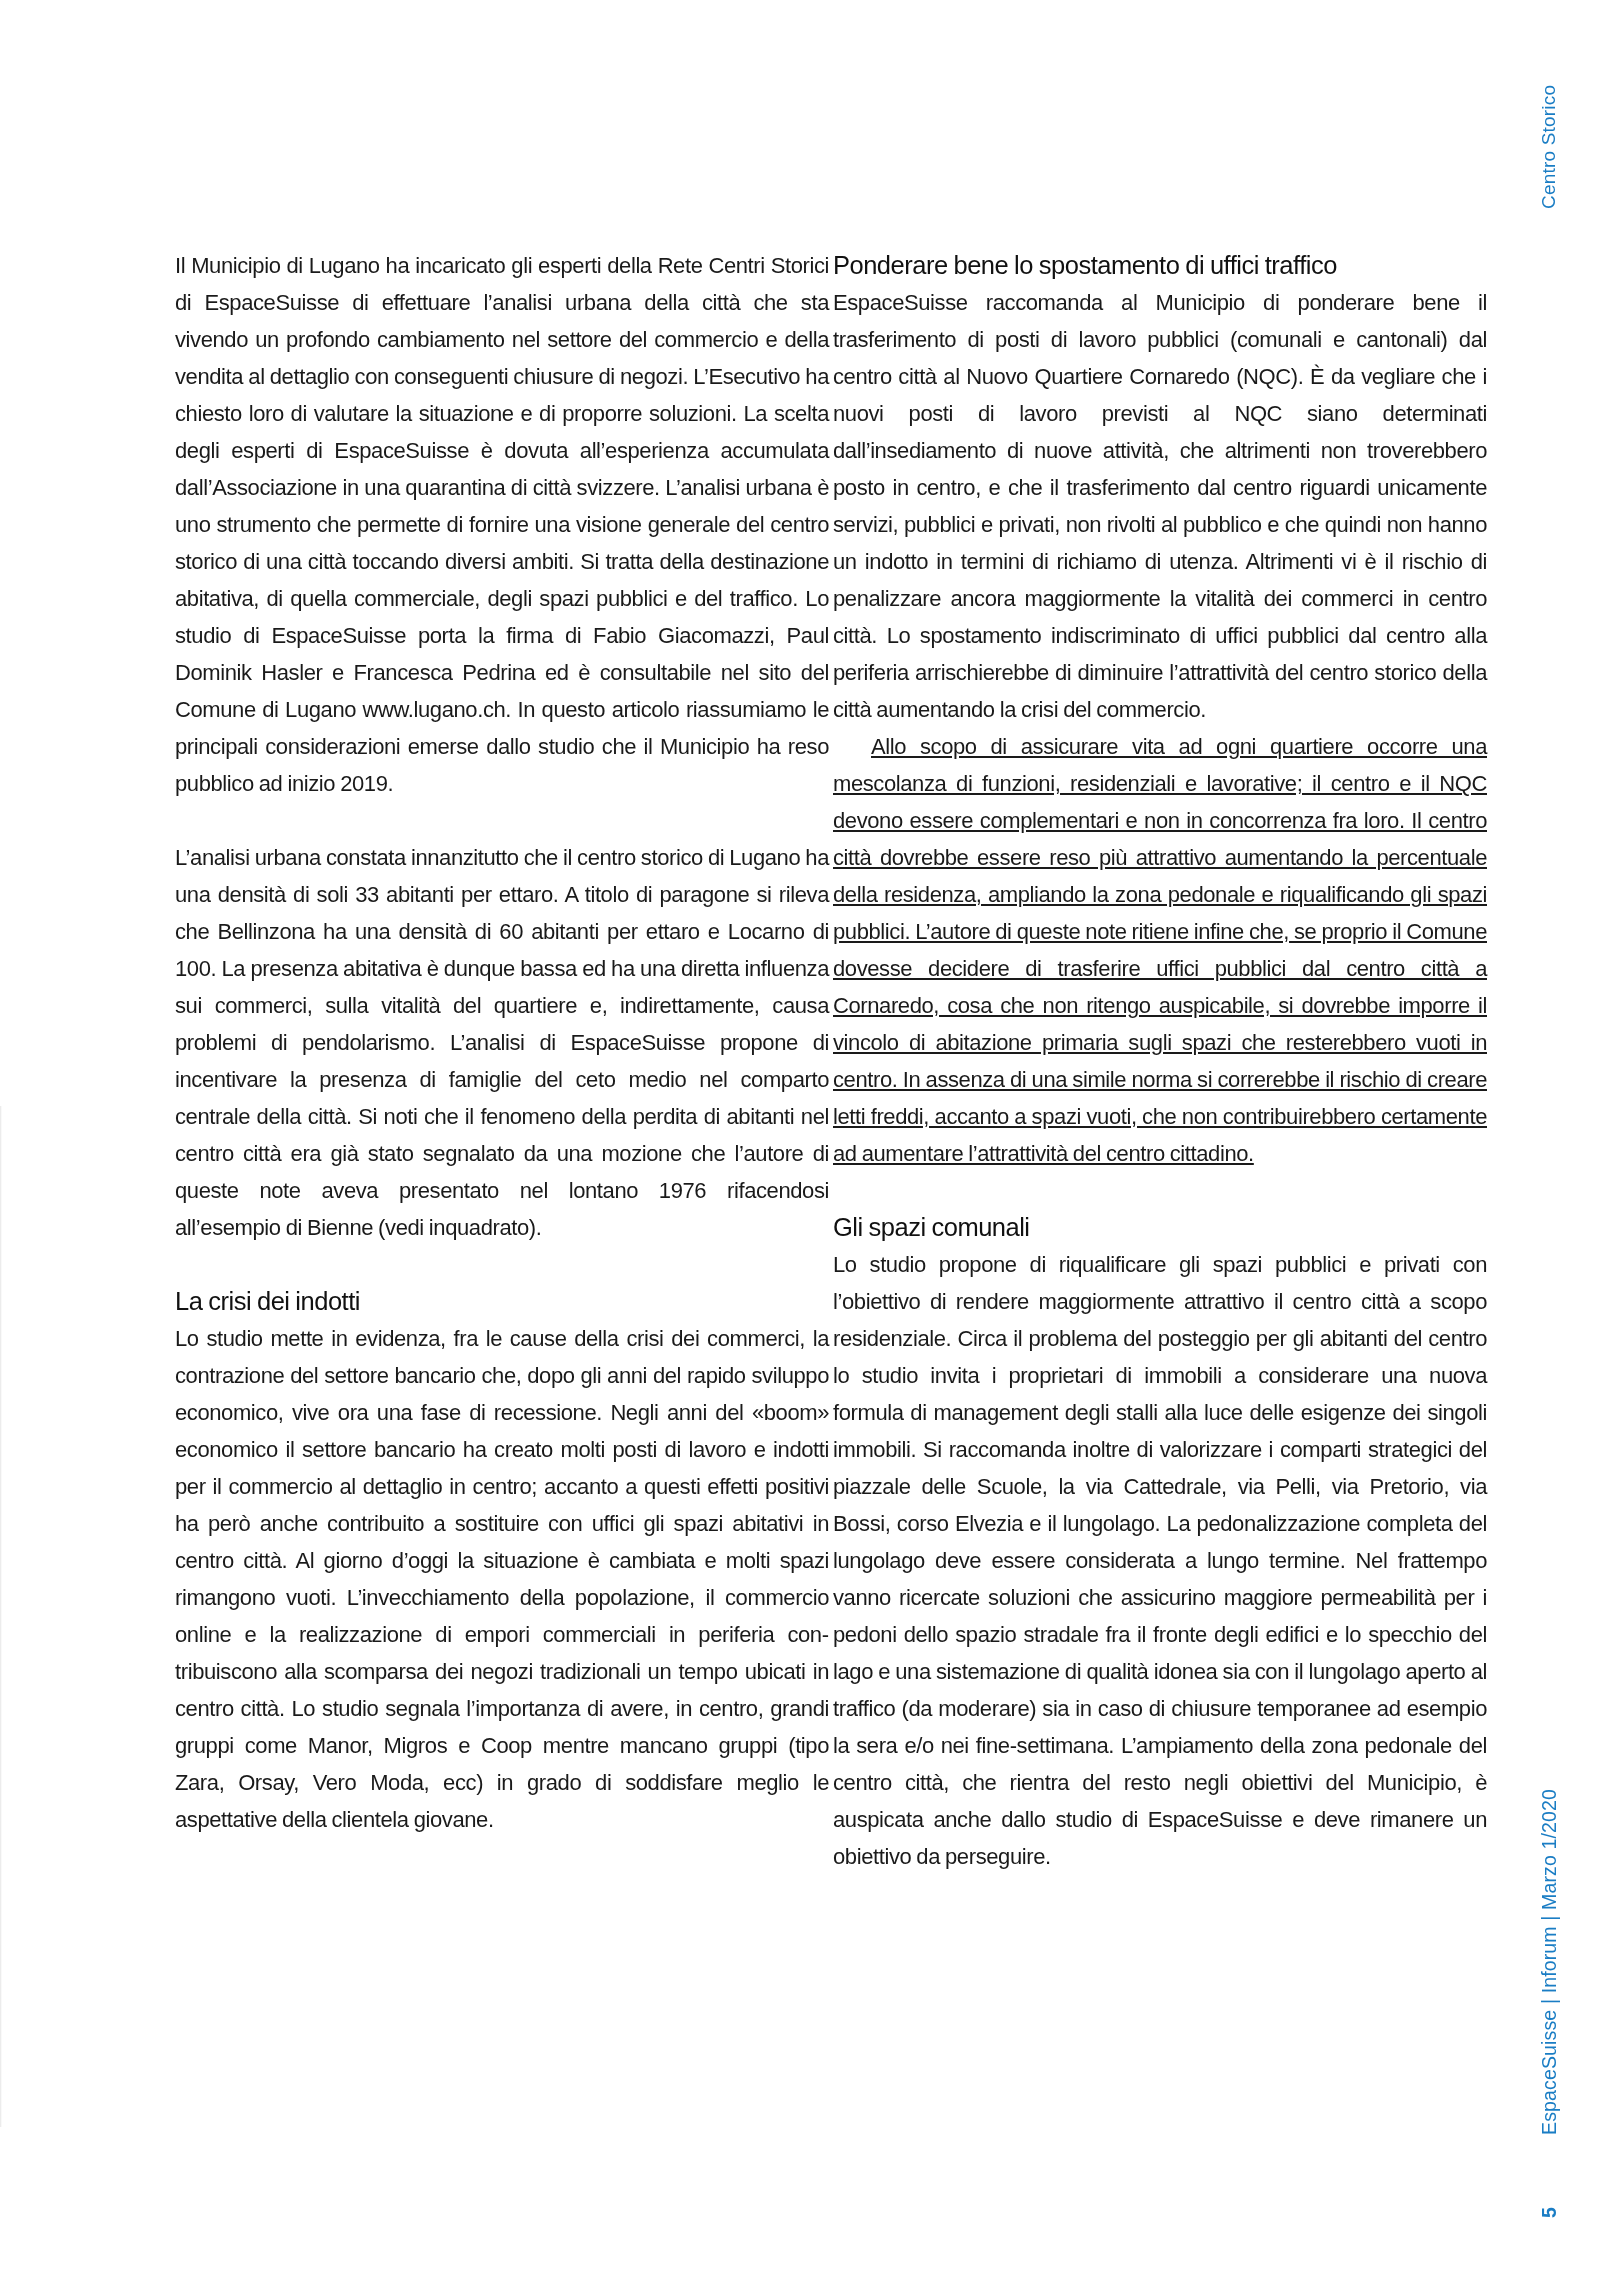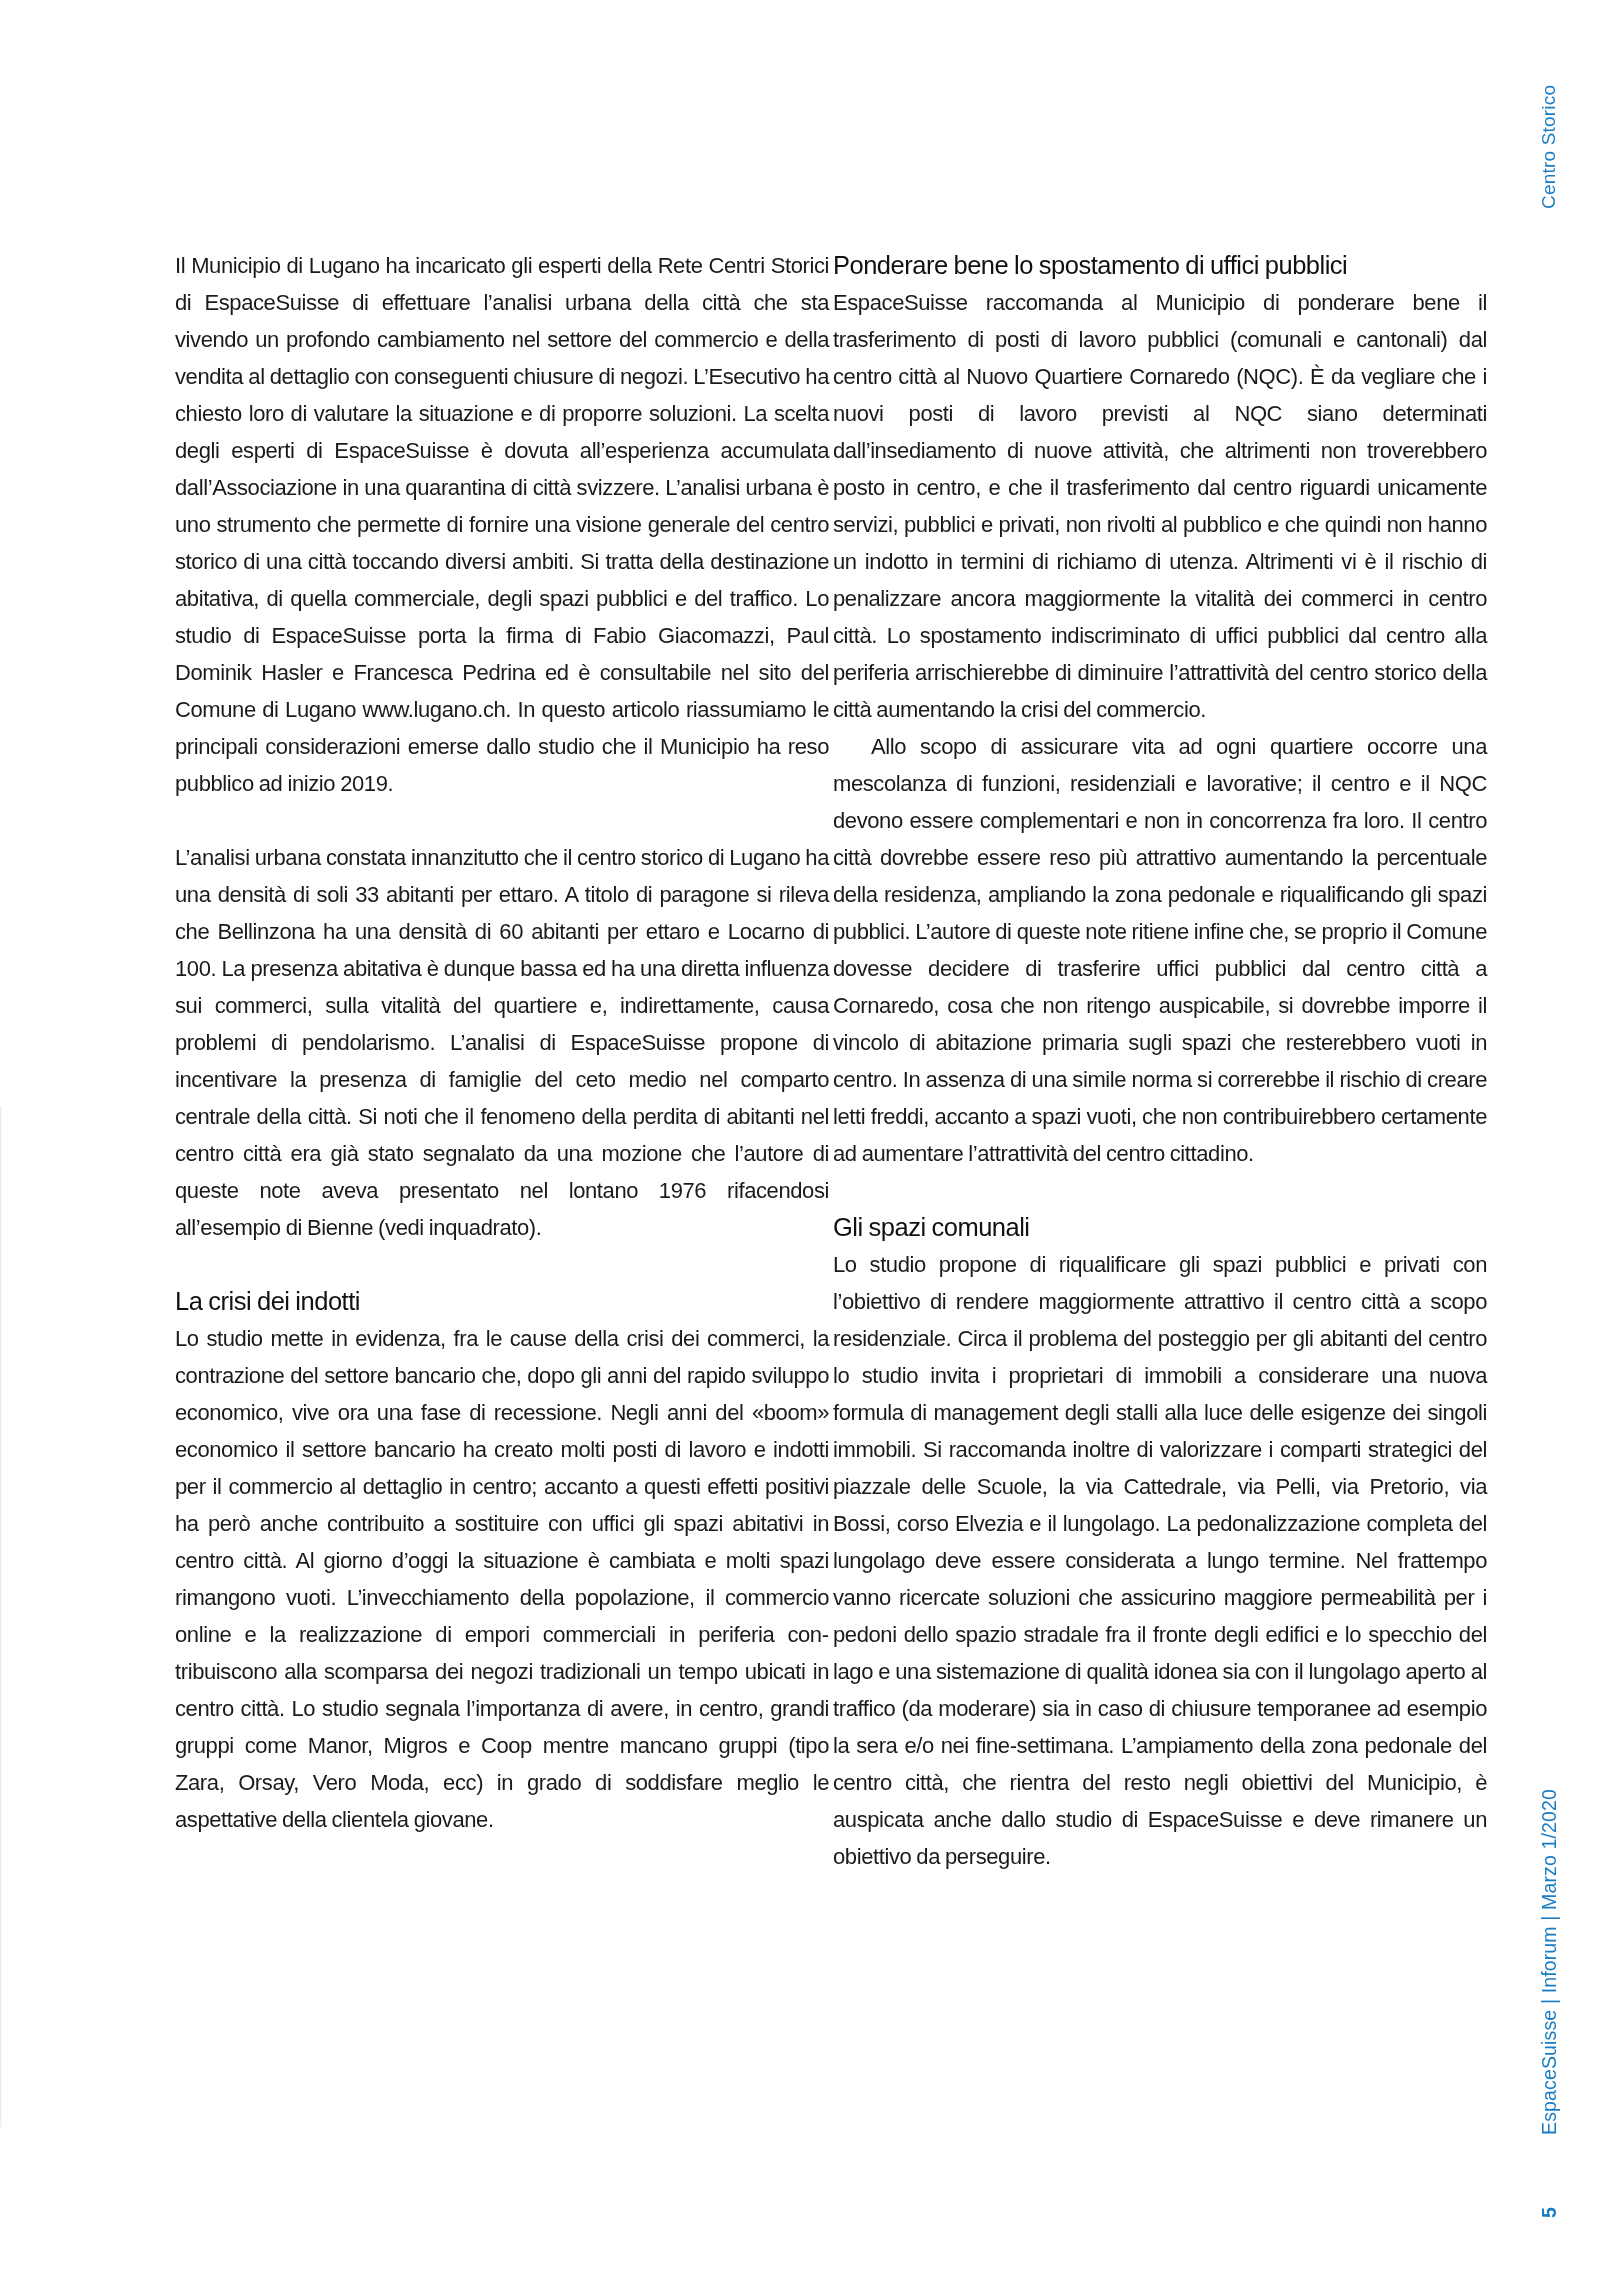--- a/index.html
+++ b/index.html
@@ -51,20 +51,21 @@
       text-align: left;
     }
     .column p {
       margin: 0;
     }
     .column .gap {
       height: 37px;
     }
     .column p.indent {
       text-indent: 38px;
+      text-decoration: underline;
     }
     .side-label {
       position: absolute;
       color: #1a7dc4;
       white-space: nowrap;
       transform-origin: left top;
       transform: rotate(-90deg);
       font-family: "Liberation Sans", sans-serif;
     }
     .side-section {
@@ -97,21 +98,21 @@
     <div class="gap"></div>
 
     <p>L’analisi urbana constata innanzitutto che il centro storico di Lugano ha una densità di soli 33 abitanti per ettaro. A titolo di paragone si rileva che Bellinzona ha una densità di 60 abitanti per ettaro e Locarno di 100. La presenza abitativa è dunque bassa ed ha una diretta influenza sui commerci, sulla vitalità del quartiere e, indirettamente, causa problemi di pendolarismo. L’analisi di EspaceSuisse propone di incentivare la presenza di famiglie del ceto medio nel comparto centrale della città. Si noti che il fenomeno della perdita di abitanti nel centro città era già stato segnalato da una mozione che l’autore di queste note aveva presentato nel lontano 1976 rifacendosi all’esempio di Bienne (vedi inquadrato).</p>
     <div class="gap"></div>
 
     <h2>La crisi dei indotti</h2>
     <p>Lo studio mette in evidenza, fra le cause della crisi dei com­merci, la contrazione del settore bancario che, dopo gli anni del rapido sviluppo economico, vive ora una fase di reces­sione. Negli anni del «boom» economico il settore bancario ha creato molti posti di lavoro e indotti per il commercio al det­taglio in centro; accanto a questi effetti positivi ha però anche contribuito a sostituire con uffici gli spazi abitativi in centro città. Al giorno d’oggi la situazione è cambiata e molti spazi riman­gono vuoti. L’invecchiamento della popolazione, il commercio online e la realizzazione di empori commerciali in periferia con­tribuiscono alla scomparsa dei negozi tradizionali un tempo ubicati in centro città. Lo studio segnala l’importanza di avere, in centro, grandi gruppi come Manor, Migros e Coop mentre mancano gruppi (tipo Zara, Orsay, Vero Moda, ecc) in grado di soddisfare meglio le aspettative della clientela giovane.</p>
   </div>
 
   <div class="column col-right">
-    <h2>Ponderare bene lo spostamento di uffici pubblici</h2>
+    <h2>Ponderare bene lo spostamento di uffici traffico</h2>
     <p>EspaceSuisse raccomanda al Municipio di ponderare bene il trasferimento di posti di lavoro pubblici (comunali e cantonali) dal centro città al Nuovo Quartiere Cornaredo (NQC). È da vegliare che i nuovi posti di lavoro previsti al NQC siano deter­minati dall’insediamento di nuove attività, che altrimenti non troverebbero posto in centro, e che il trasferimento dal centro riguardi unicamente servizi, pubblici e privati, non rivolti al pub­blico e che quindi non hanno un indotto in termini di richiamo di utenza. Altrimenti vi è il rischio di penalizzare ancora mag­giormente la vitalità dei commerci in centro città. Lo sposta­mento indiscriminato di uffici pubblici dal centro alla periferia arrischierebbe di diminuire l’attrattività del centro storico della città aumentando la crisi del commercio.</p>
     <p class="indent">Allo scopo di assicurare vita ad ogni quartiere occorre una mescolanza di funzioni, residenziali e lavorative; il centro e il NQC devono essere complementari e non in concorrenza fra loro. Il centro città dovrebbe essere reso più attrattivo aumen­tando la percentuale della residenza, ampliando la zona pedo­nale e riqualificando gli spazi pubblici. L’autore di queste note ritiene infine che, se proprio il Comune dovesse decidere di trasferire uffici pubblici dal centro città a Cornaredo, cosa che non ritengo auspicabile, si dovrebbe imporre il vincolo di abi­tazione primaria sugli spazi che resterebbero vuoti in centro. In assenza di una simile norma si correrebbe il rischio di creare letti freddi, accanto a spazi vuoti, che non contribuirebbero certamente ad aumentare l’attrattività del centro cittadino.</p>
     <div class="gap"></div>
 
     <h2>Gli spazi comunali</h2>
     <p>Lo studio propone di riqualificare gli spazi pubblici e privati con l’obiettivo di rendere maggiormente attrattivo il centro città a scopo residenziale. Circa il problema del posteggio per gli abitanti del centro lo studio invita i proprietari di immobili a considerare una nuova formula di management degli stalli alla luce delle esigenze dei singoli immobili. Si raccomanda inoltre di valorizzare i comparti strategici del piazzale delle Scuole, la via Cattedrale, via Pelli, via Pretorio, via Bossi, corso Elvezia e il lungolago. La pedonalizzazione completa del lungolago deve essere considerata a lungo termine. Nel frattempo vanno ricercate soluzioni che assicurino maggiore permeabilità per i pedoni dello spazio stradale fra il fronte degli edifici e lo spec­chio del lago e una sistemazione di qualità idonea sia con il lungolago aperto al traffico (da moderare) sia in caso di chiu­sure temporanee ad esempio la sera e/o nei fine-settimana. L’ampiamento della zona pedonale del centro città, che rientra del resto negli obiettivi del Municipio, è auspicata anche dallo studio di EspaceSuisse e deve rimanere un obiettivo da per­seguire.</p>
   </div>
 
   <div class="side-label side-section" style="color: rgb(26, 125, 196);">Centro Storico</div>
   <div class="side-label side-footer" style="color: rgb(26, 125, 196);">EspaceSuisse | Inforum | Marzo 1/2020</div>

